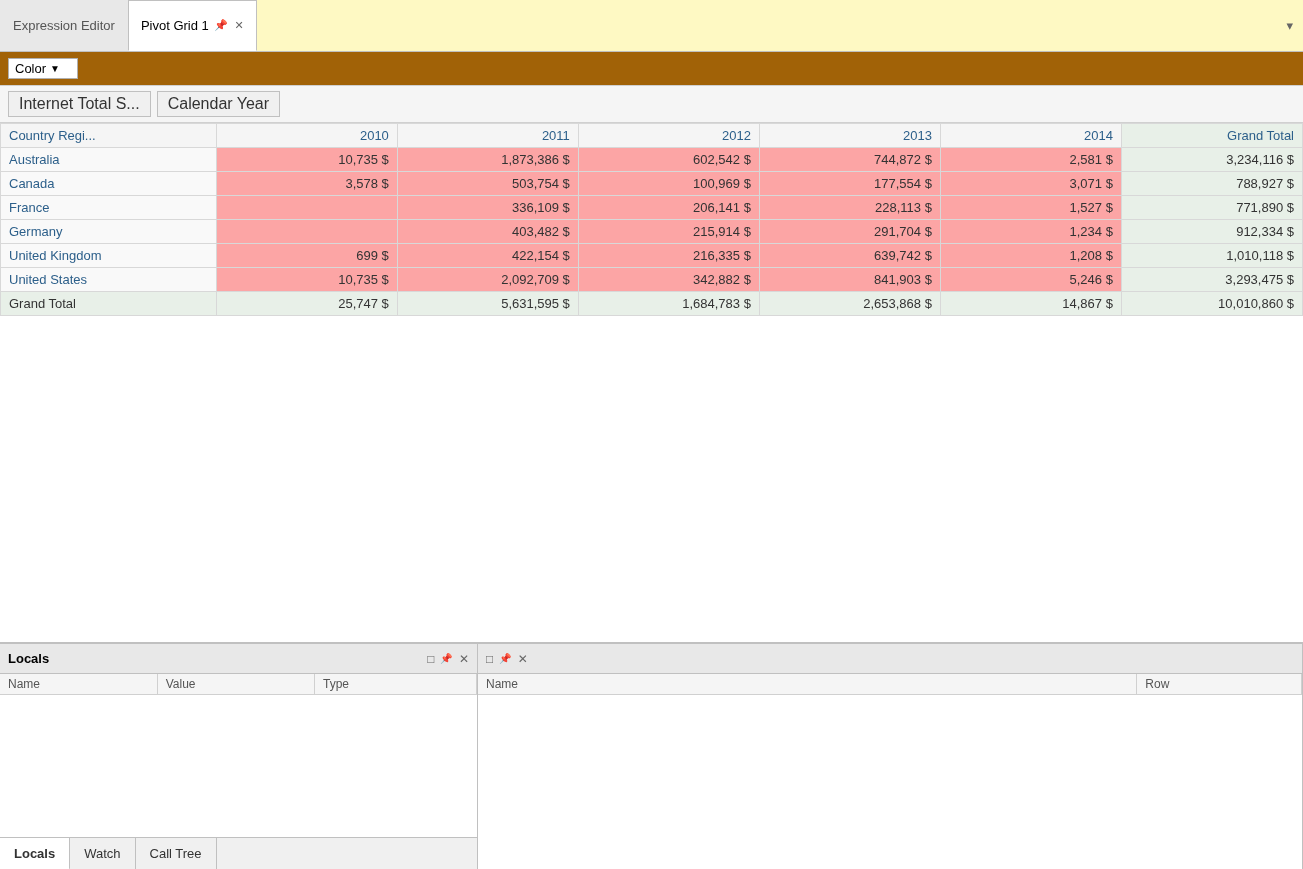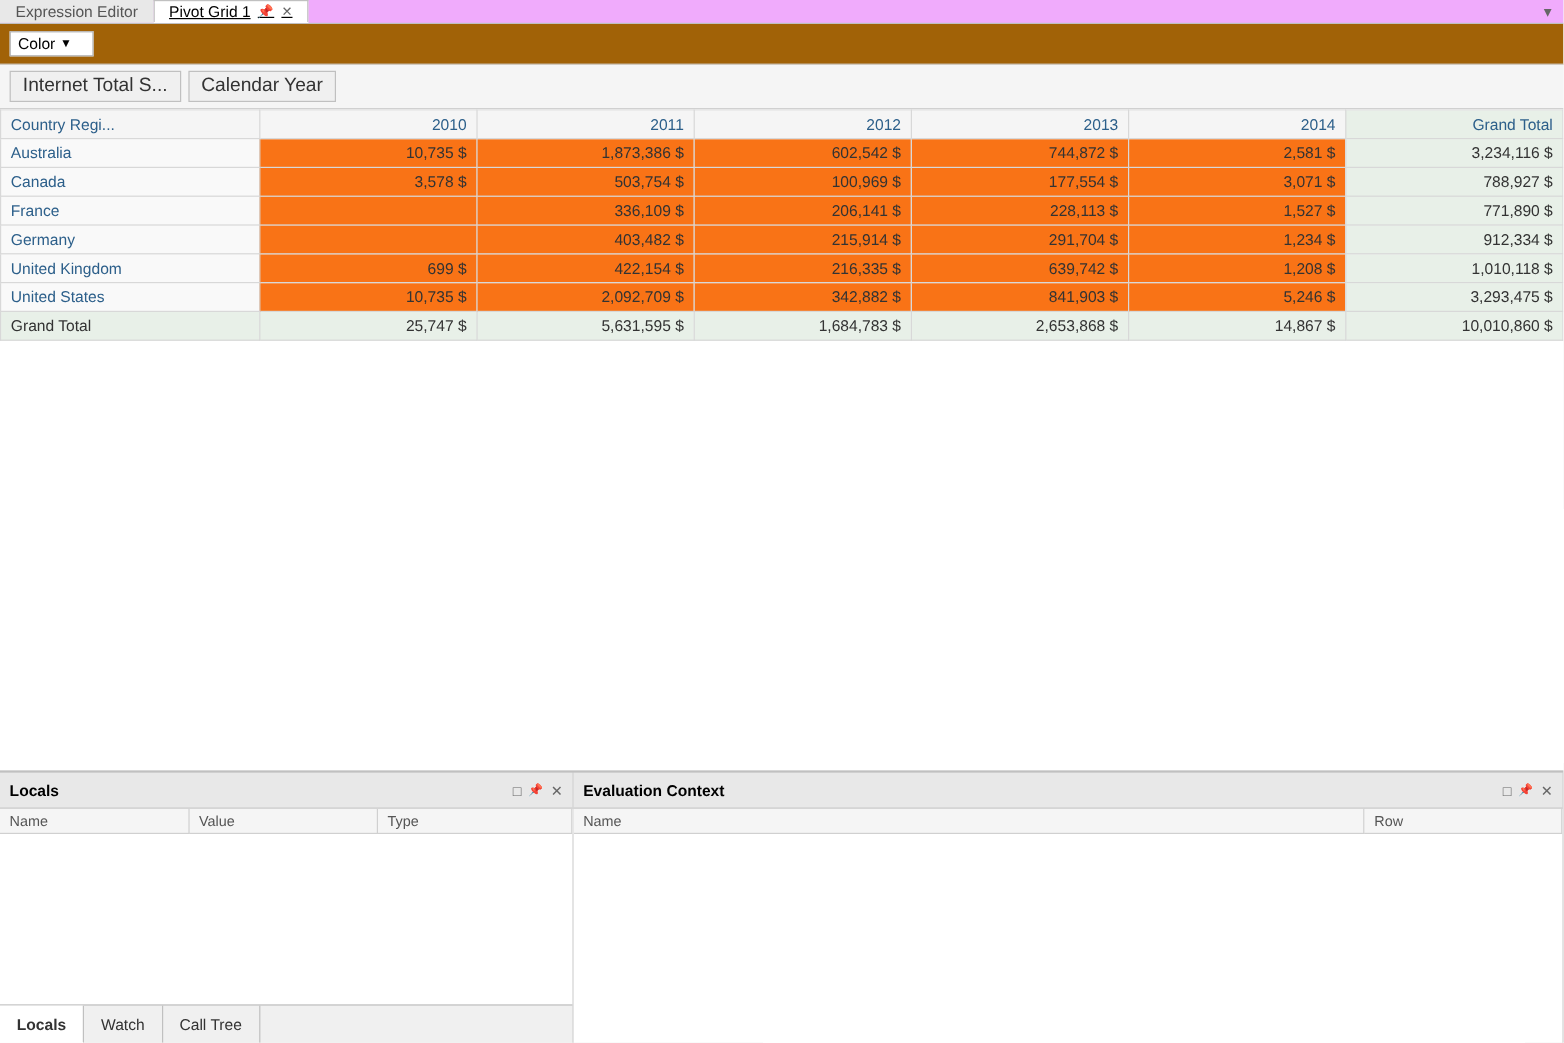--- a/index.html
+++ b/index.html
@@ -1,26 +1,26 @@
 <!DOCTYPE html>
 <html><head>
   <meta charset="utf-8">
   <style>
     * { box-sizing: border-box; margin: 0; padding: 0; }
     body { font-family: 'Segoe UI', Arial, sans-serif; font-size: 13px; background: #f0f0f0; width: 1303px; height: 869px; overflow: hidden; display: flex; flex-direction: column; }
 
     
     .tab-bar {
-      display: flex; align-items: stretch; background: #f0abfc; border-bottom: 1px solid #c0c0c0; height: 20px; flex-shrink: 0;
+      display: flex; align-items: stretch; background: #fef9c3; border-bottom: 1px solid #c0c0c0; height: 52px; flex-shrink: 0;
     }
     .tab {
       display: flex; align-items: center; padding: 0 12px; cursor: pointer; border: 1px solid transparent; font-size: 13px; gap: 6px; height: 100%;
     }
     .tab.active {
-      background: #ffffff; border-color: #c0c0c0; border-bottom-color: #ffffff; font-weight: 500; margin-bottom: -1px; text-decoration: underline;
+      background: #ffffff; border-color: #c0c0c0; border-bottom-color: #ffffff; font-weight: 500; margin-bottom: -1px;
     }
     .tab.inactive {
       color: #555; background: #e8e8e8;
     }
     .tab-dropdown { margin-left: auto; padding: 0 10px; display: flex; align-items: center; color: #666; }
 
     
     .main-area {
       flex: 1; background: #ffffff; display: flex; flex-direction: column; overflow: hidden;
     }
@@ -54,21 +54,21 @@
     .pivot-table th {
       background: #f5f5f5; color: #2c5f8a; font-weight: 500; text-align: left;
     }
     .col-header {
       text-align: right !important; color: #2c5f8a; background: #f5f5f5;
     }
     .row-header {
       color: #2c5f8a; background: #f9f9f9; font-weight: 400;
     }
     .data-cell {
-      text-align: right; color: #333; background: #f97316;
+      text-align: right; color: #333; background: #fca5a5;
     }
     .grand-total-col {
       background: #e8f0e8 !important; color: #333;
     }
     .grand-total-row td {
       background: #e8f0e8 !important; color: #333; font-weight: 400;
     }
     .corner-cell {
       background: #f5f5f5; color: #2c5f8a; font-weight: 500;
     }
@@ -243,21 +243,20 @@
     </div>
     <div class="bottom-tabs">
       <div class="bottom-tab active">Locals</div>
       <div class="bottom-tab">Watch</div>
       <div class="bottom-tab">Call Tree</div>
     </div>
   </div>
 
   <div class="panel panel-right">
     <div class="panel-header">
-      <span class="panel-title">Evaluation Context</span>
       <span class="panel-icon">□</span>
       <span class="panel-icon" style="font-size:10px;">📌</span>
       <span class="panel-icon">✕</span>
     </div>
     <div class="panel-content">
       <table class="panel-grid">
         <thead>
           <tr>
             <th style="width:80%;">Name</th>
             <th style="width:20%;">Row</th>

